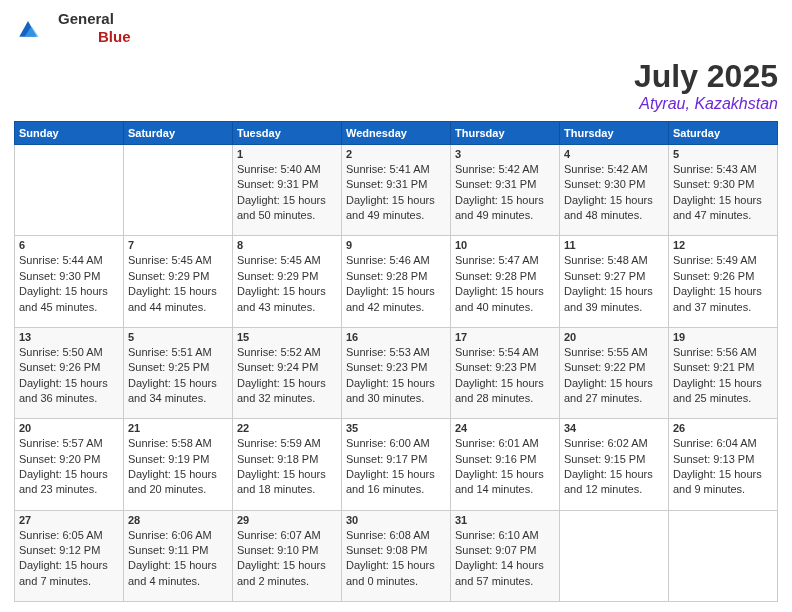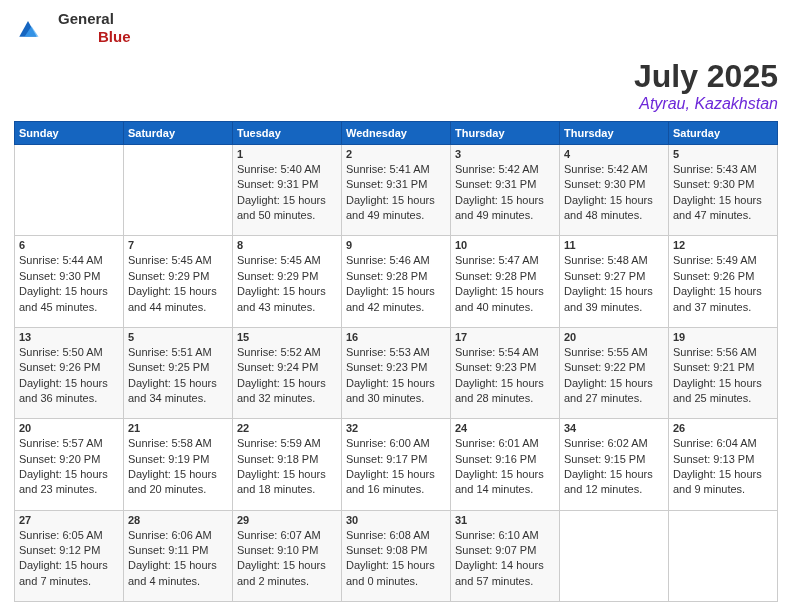--- a/index.html
+++ b/index.html
@@ -228,21 +228,21 @@
           </td>
           <td>
             <span class="day-num">21</span>
             <div class="day-detail">Sunrise: 5:58 AM<br>Sunset: 9:19 PM<br>Daylight: 15 hours and 20 minutes.</div>
           </td>
           <td>
             <span class="day-num">22</span>
             <div class="day-detail">Sunrise: 5:59 AM<br>Sunset: 9:18 PM<br>Daylight: 15 hours and 18 minutes.</div>
           </td>
           <td>
-            <span class="day-num">32</span>
+            <span class="day-num">35</span>
             <div class="day-detail">Sunrise: 6:00 AM<br>Sunset: 9:17 PM<br>Daylight: 15 hours and 16 minutes.</div>
           </td>
           <td>
             <span class="day-num">24</span>
             <div class="day-detail">Sunrise: 6:01 AM<br>Sunset: 9:16 PM<br>Daylight: 15 hours and 14 minutes.</div>
           </td>
           <td>
             <span class="day-num">34</span>
             <div class="day-detail">Sunrise: 6:02 AM<br>Sunset: 9:15 PM<br>Daylight: 15 hours and 12 minutes.</div>
           </td>

